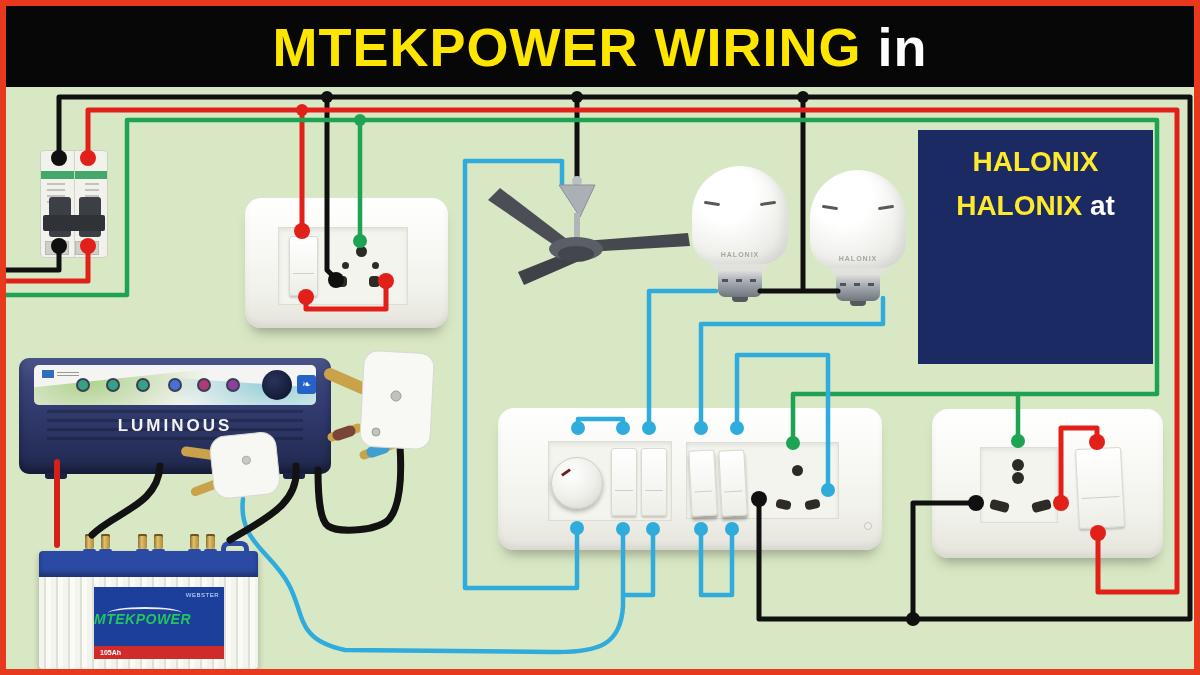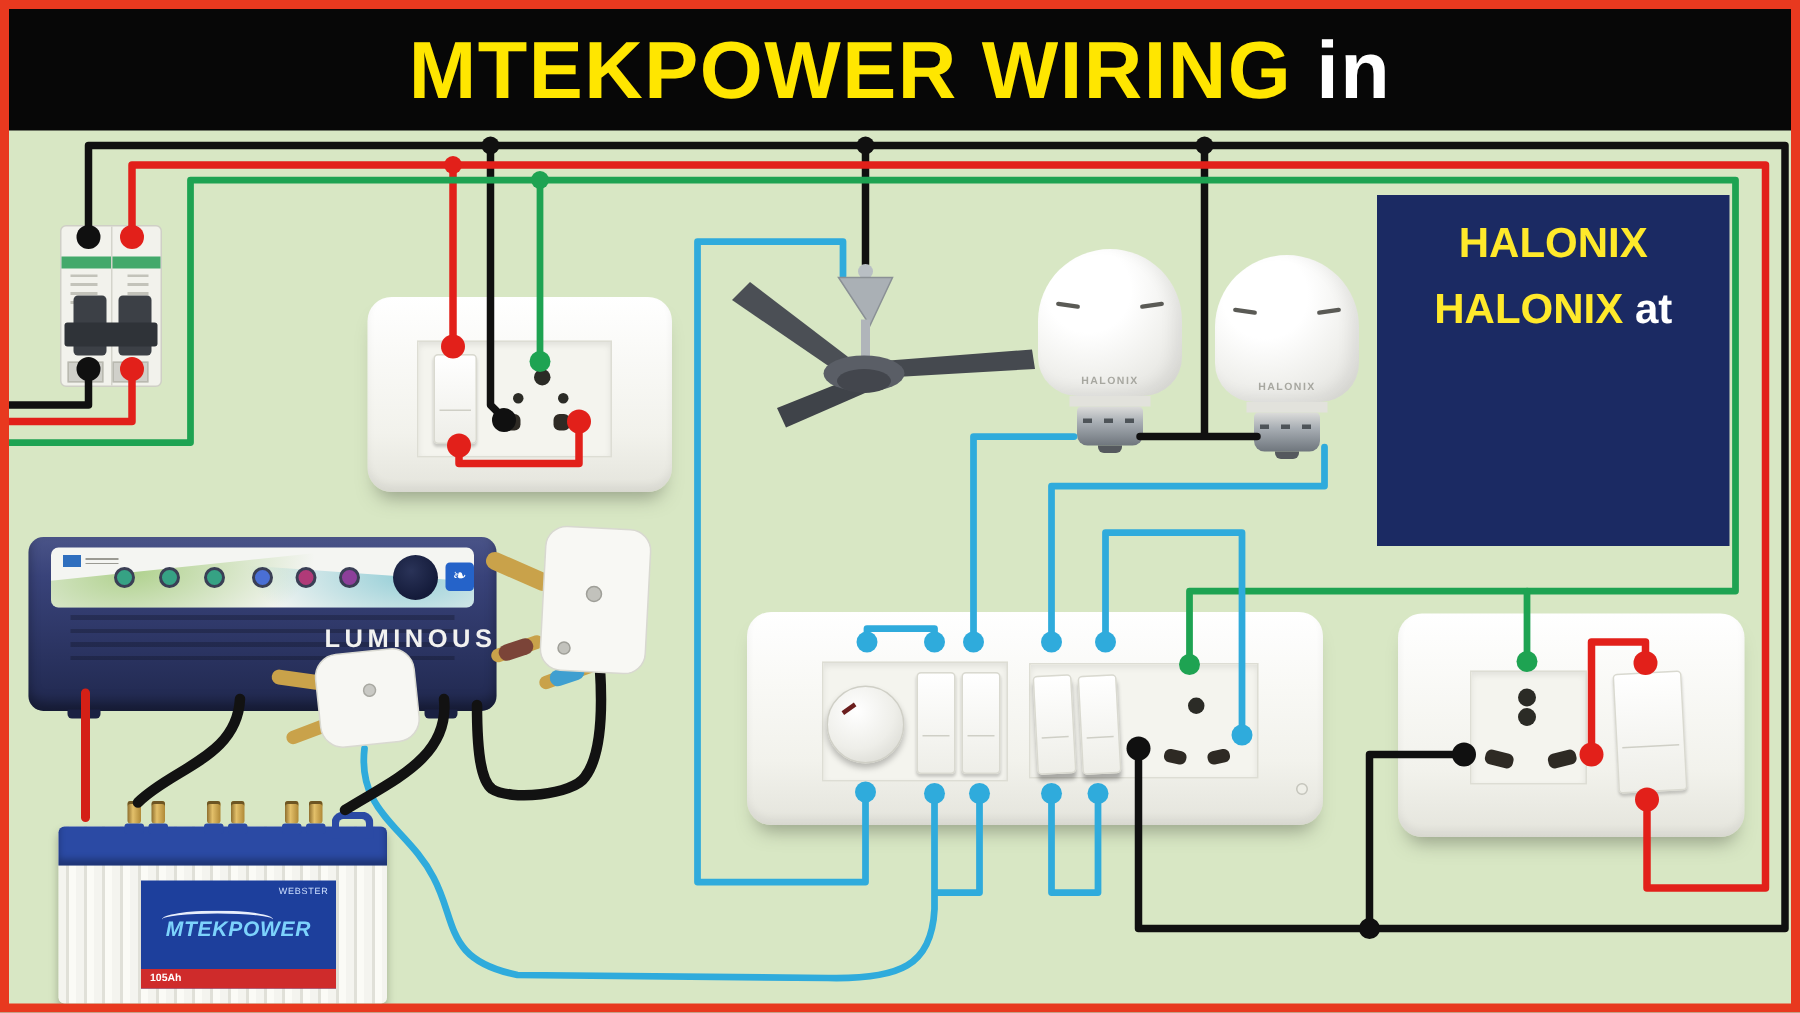--- a/index.html
+++ b/index.html
@@ -80,32 +80,32 @@
   .led{position:absolute;top:13px;width:14px;height:14px;border-radius:50%;border:2px solid #3a3f55;z-index:2;}
   .inv-logo{position:absolute;left:8px;top:5px;width:12px;height:8px;background:#2f6fbe;z-index:2;}
   .inv-logo::after{content:"";position:absolute;left:15px;top:2px;width:22px;height:4px;
     background:repeating-linear-gradient(180deg,#9a9a93 0 1px,transparent 1px 3px);}
   .inv-knob{position:absolute;left:228px;top:5px;width:30px;height:30px;border-radius:50%;
     background:radial-gradient(circle at 40% 35%,#2a3358,#141b3a 70%);z-index:2;}
   .inv-leaf{position:absolute;left:263px;top:10px;width:19px;height:19px;background:#2563c9;
     border-radius:3px;color:#fff;font-size:11px;text-align:center;line-height:19px;z-index:2;}
   .inv-ridges{position:absolute;left:28px;top:52px;width:256px;height:36px;
     background:repeating-linear-gradient(180deg,rgba(0,0,0,.28) 0 3px,transparent 3px 9px);opacity:.8;}
-  .inv-brand{position:absolute;left:0;top:58px;width:100%;text-align:right;color:#f2f2f0;
+  .inv-brand{position:absolute;left:0;top:58px;width:100%;text-align:center;color:#f2f2f0;
     font-weight:bold;font-size:17px;letter-spacing:3px;}
   .inv-foot{position:absolute;bottom:-5px;width:22px;height:6px;background:#1a2142;border-radius:0 0 3px 3px;}
   
   .battery{position:absolute;left:33px;top:545px;width:219px;height:118px;border-radius:4px;
     background:repeating-linear-gradient(90deg,#f4f4ef 0 5px,#e0e0d8 5px 7px,#fbfbf6 7px 12px);
     box-shadow:0 4px 6px rgba(80,85,70,.4);}
   .bat-top{position:absolute;left:0;top:0;width:100%;height:26px;background:var(--battery-blue);
     border-radius:4px 4px 0 0;box-shadow:inset 0 -4px 5px rgba(0,0,0,.3);}
   .bat-label{position:absolute;left:55px;top:36px;width:130px;height:72px;background:var(--label-blue);}
   .bat-logo{position:absolute;right:5px;top:5px;color:#cfe0ff;font-size:6px;letter-spacing:.5px;}
-  .bat-brand{position:absolute;left:0;top:24px;width:100%;text-align:center;color:#7dd3fc;
+  .bat-brand{position:absolute;left:0;top:24px;width:100%;color:#22c55e;
     font-weight:bold;font-style:italic;font-size:14px;letter-spacing:.5px;}
   .bat-brand::before{content:"";position:absolute;left:14px;top:-4px;width:74px;height:10px;
     border-top:2px solid #e8eefc;border-radius:50%;}
   .bat-stripe{position:absolute;left:0;bottom:0;width:100%;height:13px;background:var(--stripe-red);
     color:#fff;font-size:7px;line-height:13px;padding-left:6px;font-weight:bold;}
   .term{position:absolute;top:-17px;width:13px;}
   .term .post{width:9px;height:15px;margin:0 auto;border-radius:2px;
     background:linear-gradient(90deg,#8f6f2e,#e3c06a 40%,#b08937);box-shadow:inset 0 2px 0 #6d5523;}
   .term .base{width:13px;height:7px;background:var(--battery-blue);border-radius:2px;}
   .handle{position:absolute;left:182px;top:-10px;width:28px;height:18px;border:5px solid var(--battery-blue);

